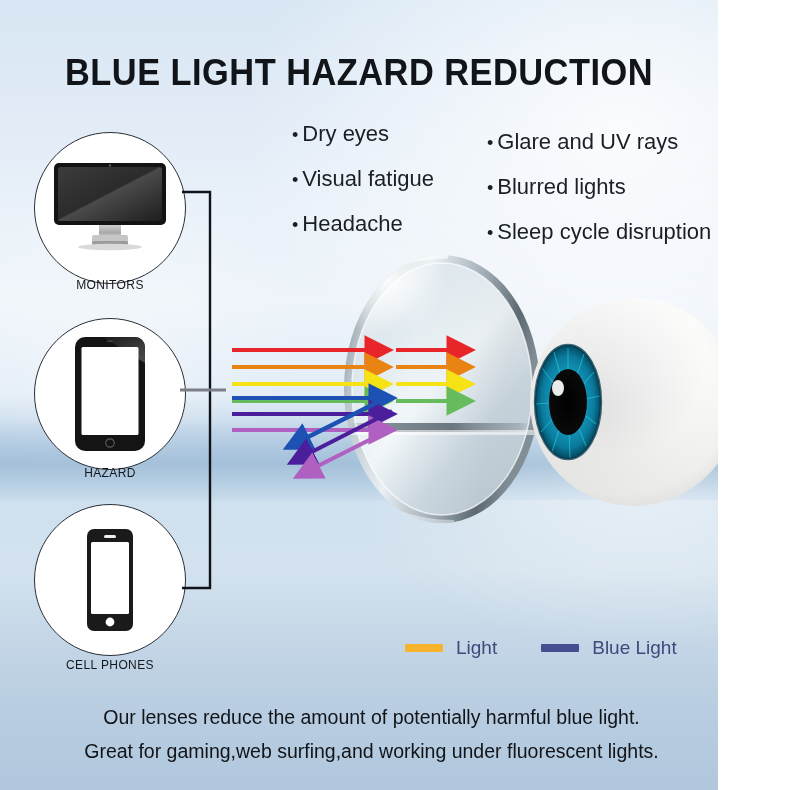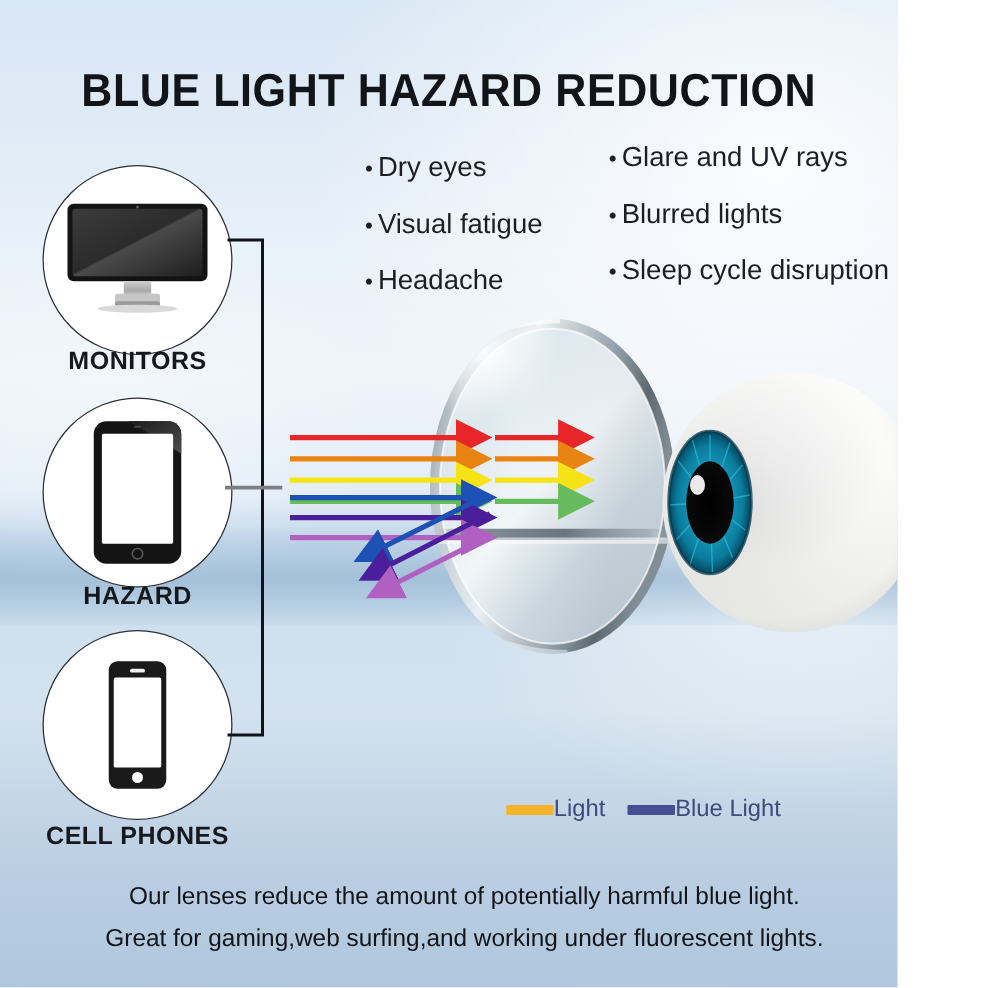--- a/index.html
+++ b/index.html
@@ -55,21 +55,21 @@
     font-size:37px;
     letter-spacing:0.5px;
     color:#111418;
     transform:scaleX(0.93);
     white-space:nowrap;
   }
 
   
   .sym-col{position:absolute;}
   #sym-left{left:292px;top:112px;}
-  #sym-right{left:487px;top:104px;}
+  #sym-right{left:487px;top:120px;}
   .sym-item{
     font-size:22px;
     color:#1b1f24;
     line-height:44px;
     white-space:nowrap;
   }
   .sym-item .bullet{font-size:18px;margin-right:4px;}
 
   
   .dev-circle{
@@ -81,45 +81,44 @@
     box-sizing:border-box;
   }
   #dev-monitor{left:34px;top:132px;}
   #dev-tablet{left:34px;top:318px;}
   #dev-phone{left:34px;top:504px;}
 
   .dev-label{
     position:absolute;
     width:220px;
     text-align:center;
-    font-size:20px;
+    font-size:12px;
     color:#15181c;
     letter-spacing:0.4px;
-    font-weight:bold;
   }
   #lab-monitor{left:0px;top:278px;}
   #lab-tablet{left:0px;top:466px;}
   #lab-phone{left:0px;top:658px;}
 
   
   #bracket{position:absolute;left:180px;top:190px;width:46px;height:400px;}
 
   
   #lens-wrap{position:absolute;left:336px;top:250px;width:212px;height:278px;}
 
   
   #eye-wrap{position:absolute;left:528px;top:296px;width:212px;height:212px;}
 
   
   #rays{position:absolute;left:0;top:0;width:790px;height:790px;pointer-events:none;}
 
   
   #legend{
     position:absolute;left:405px;top:637px;
-    display:flex;align-items:center;
+    display:flex;align-items:center;gap:13px;
   }
   .legend-sw{display:inline-block;width:38px;height:8px;border-radius:1px;}
   .legend-txt{font-size:19px;color:#3e4a7a;}
   .legend-gap{width:18px;display:inline-block;}
 
   
   #bottom{
     position:absolute;left:0;right:0;top:700px;
     text-align:center;
   }

